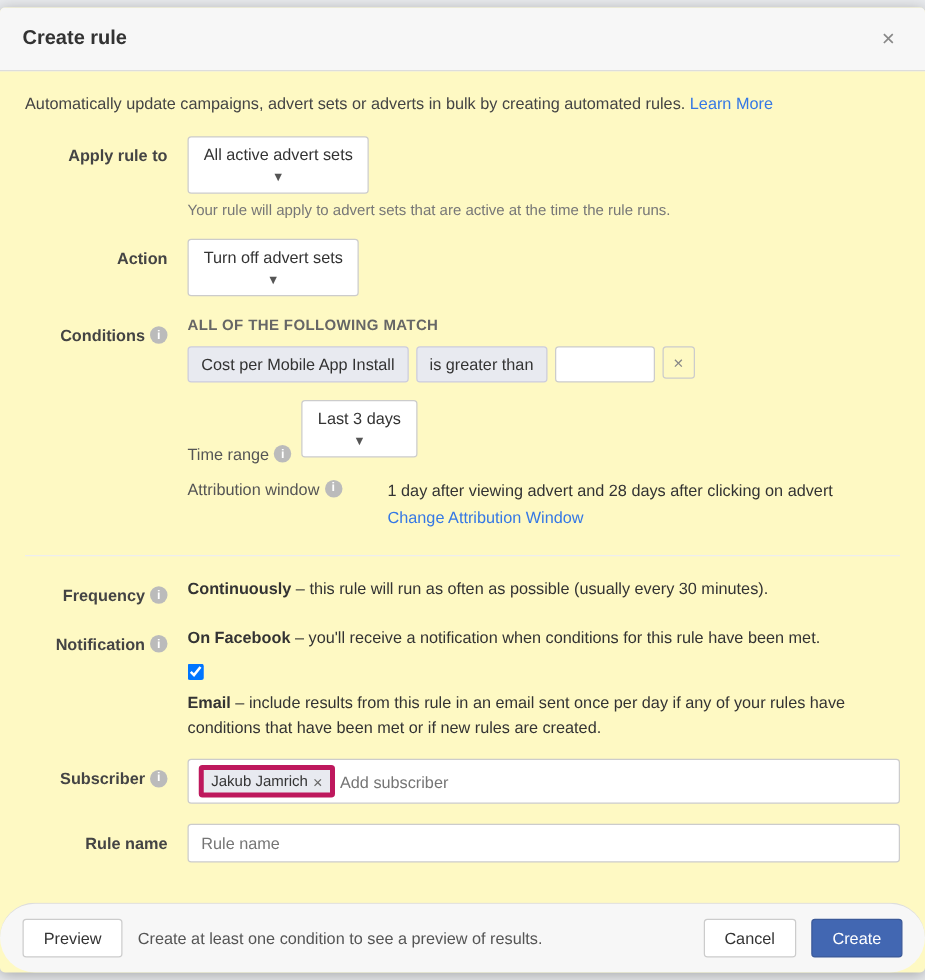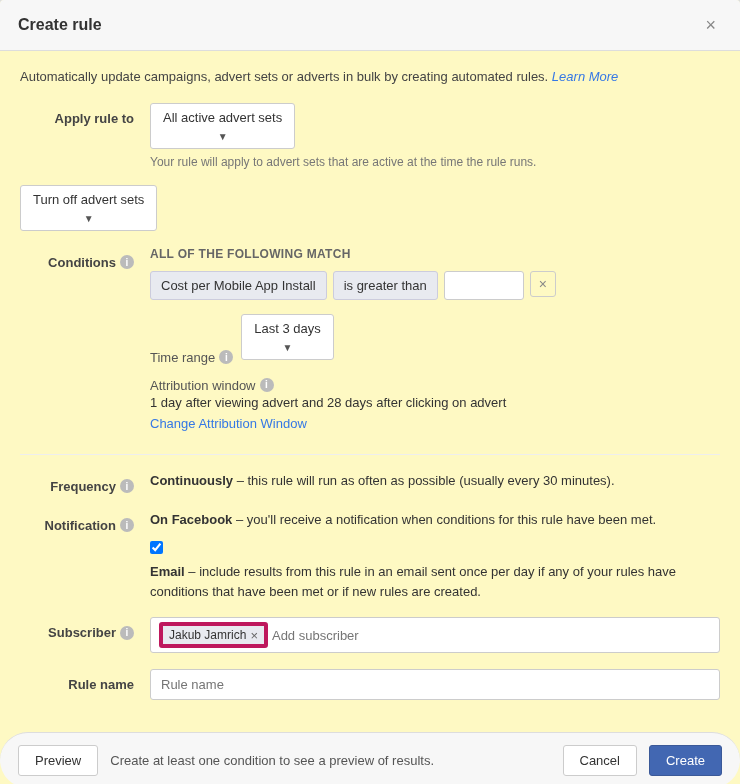--- a/index.html
+++ b/index.html
@@ -47,21 +47,20 @@
     }
     .intro-text {
       font-size: 13px;
       color: #444;
       margin-bottom: 16px;
       line-height: 1.5;
     }
     .intro-text a {
       color: #3578e5;
       text-decoration: none;
-      font-style: italic;
     }
     .form-row {
       display: flex;
       align-items: flex-start;
       margin-bottom: 16px;
     }
     .form-label {
       width: 130px;
       min-width: 130px;
       text-align: right;
@@ -179,21 +178,20 @@
       margin-right: 8px;
       display: flex;
       align-items: center;
       gap: 4px;
       margin-top: 40px;
     }
     .attribution-row {
       display: flex;
       align-items: flex-start;
       margin-bottom: 4px;
-      flex-direction: column;
     }
     .attribution-label {
       font-size: 13px;
       color: #555;
       min-width: 160px;
       display: flex;
       align-items: flex-start;
       gap: 4px;
       padding-top: 1px;
     }
@@ -354,20 +352,21 @@
       <div class="form-content">
         <button class="dropdown-btn">
           <span>All active advert sets</span>
           <span class="dropdown-arrow">▼</span>
         </button>
         <div class="apply-rule-hint">Your rule will apply to advert sets that are active at the time the rule runs.</div>
       </div>
     </div>
 
     <div class="form-row">
+      <div class="form-label">Action</div>
       <div class="form-content">
         <button class="dropdown-btn">
           <span>Turn off advert sets</span>
           <span class="dropdown-arrow">▼</span>
         </button>
       </div>
     </div>
 
     <div class="form-row">
       <div class="form-label">

